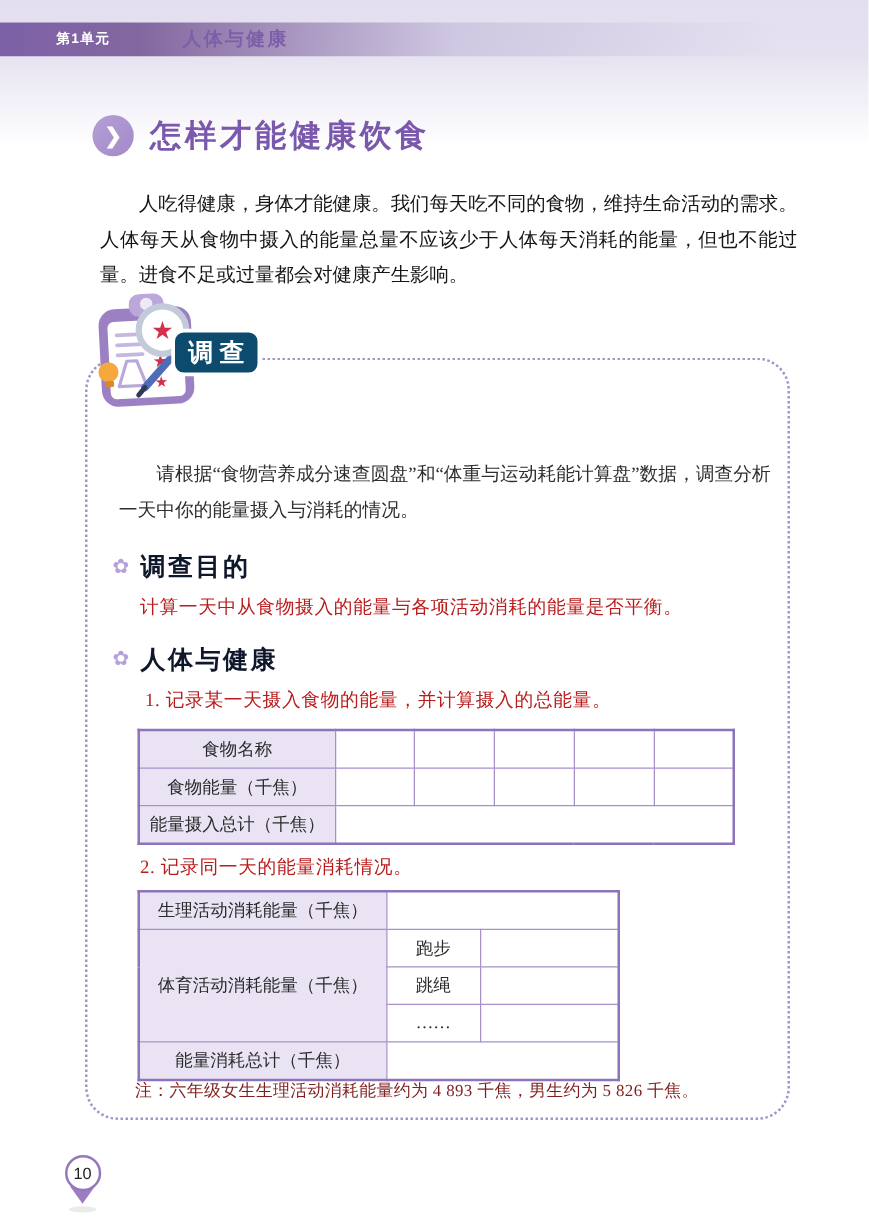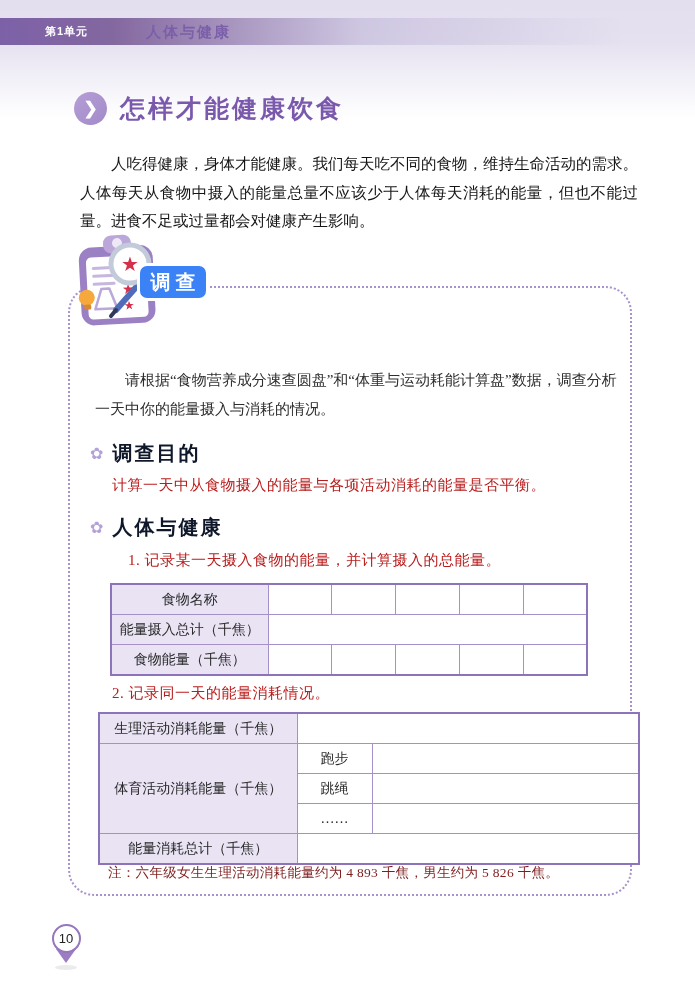--- a/index.html
+++ b/index.html
@@ -26,21 +26,21 @@
     font-size:25px;color:#7a59ad;letter-spacing:3px;}
   
   .intro{position:absolute;left:80px;top:150px;width:558px;font-size:15.5px;line-height:28.5px;
     text-indent:2em;text-align:justify;color:#151515;}
   
   .survey-box{position:absolute;left:68px;top:286px;width:560px;height:606px;
     border:2px dotted #a793cc;border-radius:26px;background:#ffffff;}
   
   .badge-icon{position:absolute;left:70px;top:230px;width:106px;height:100px;}
   .badge-pill{position:absolute;left:137px;top:263px;width:66px;height:32px;
-    background:#3b82f6;border:3px solid #ffffff;border-radius:10px;
+    background:#0c4a6e;border:3px solid #ffffff;border-radius:10px;
     display:flex;align-items:center;justify-content:center;
     color:#ffffff;font-family:"Liberation Sans",sans-serif;font-weight:bold;font-size:20px;letter-spacing:5px;
     text-indent:5px;}
   
   .box-title{position:absolute;left:68px;top:314px;width:560px;text-align:center;
     font-family:"Liberation Sans",sans-serif;font-weight:bold;font-size:19px;color:#8465b5;letter-spacing:1px;}
   .box-intro{position:absolute;left:95px;top:366px;width:522px;font-size:15px;line-height:29px;
     text-indent:2em;color:#2e2e2e;}
   .sec-head{position:absolute;display:flex;align-items:center;}
   .flower{color:#b4a1d7;font-size:16px;margin-right:9px;line-height:1;}
@@ -118,58 +118,58 @@
   <div class="sec-head" style="left:90px;top:440px;">
     <span class="flower">✿</span>
     <span class="sec-head-label">调查目的</span>
   </div>
   <div class="body-line" style="left:112px;top:476px;">计算一天中从食物摄入的能量与各项活动消耗的能量是否平衡。</div>
 
   <div class="sec-head" style="left:90px;top:514px;">
     <span class="flower">✿</span>
     <span class="sec-head-label">人体与健康</span>
   </div>
-  <div class="body-line" style="left:128px;top:551px;">1. 记录某一天摄入食物的能量，并计算摄入的总能量。</div>
+  <div class="body-line" style="left:116px;top:551px;">1. 记录某一天摄入食物的能量，并计算摄入的总能量。</div>
 
   <table class="tbl" style="left:110px;top:583px;width:478px;">
     <colgroup>
         <col style="width:157px">
         <col>
         <col>
         <col>
         <col>
         <col>
       </colgroup>
     <tbody>
         <tr>
       <td class="hd">食物名称</td>
       <td></td>
       <td></td>
       <td></td>
       <td></td>
       <td></td>
     </tr>
     <tr>
+      <td class="hd">食物能量（千焦）</td>
+      <td></td>
+      <td></td>
+      <td></td>
+      <td></td>
+      <td></td>
+    </tr>
+    <tr>
       <td class="hd">能量摄入总计（千焦）</td>
       <td colspan="5"></td>
     </tr>
-    <tr>
-      <td class="hd">食物能量（千焦）</td>
-      <td></td>
-      <td></td>
-      <td></td>
-      <td></td>
-      <td></td>
-    </tr>
   </tbody>
     </table>
 
   <div class="body-line" style="left:112px;top:684px;">2. 记录同一天的能量消耗情况。</div>
 
-  <table class="tbl" style="left:98px;top:712px;width:542px;">
+  <table class="tbl" style="left:110px;top:712px;width:386px;">
     <colgroup>
         <col style="width:198px">
         <col style="width:75px">
         <col>
       </colgroup>
     <tbody>
         <tr>
       <td class="hd">生理活动消耗能量（千焦）</td>
       <td colspan="2"></td>
     </tr>

